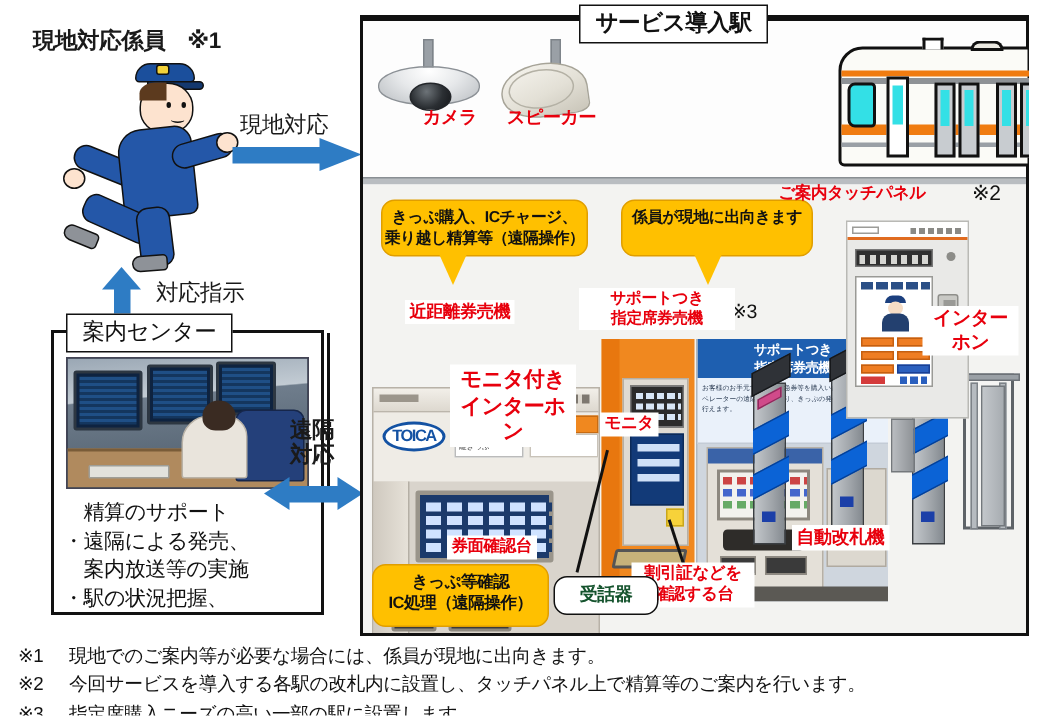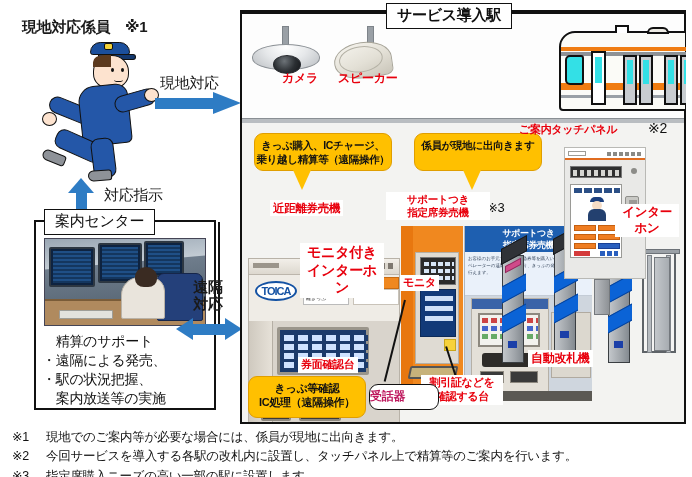--- a/index.html
+++ b/index.html
@@ -533,21 +533,21 @@
   .label-red-box {
     position:absolute; background:#fff; color:#e8000d; font-weight:bold;
     text-align:center; line-height:1.25; z-index:22; padding:1px 3px;
   }
   .label-red-plain {
     position:absolute; color:#e8000d; font-weight:bold; text-align:center;
     line-height:1.25; z-index:22; white-space:nowrap;
   }
   .callout-white {
     position:absolute; background:#fff; border:1.6px solid #111; border-radius:9px;
-    color:#be185d; font-weight:bold; line-height:1.25; z-index:22;
+    color:#14532d; font-weight:bold; text-align:center; line-height:1.25; z-index:22;
   }
 
   #co-left {
     left:254px; top:133px; width:138px; height:38px; font-size:10.5px; padding-top:5px;
   }
   #co-left .tail { left:38px; top:36px; }
   #lab-kinkyori { left:270px; top:200px; font-size:11.5px; }
 
   #co-right {
     left:414px; top:133px; width:128px; height:38px; font-size:10.5px; padding-top:5px;
@@ -638,22 +638,22 @@
     <div class="desk"></div>
     <div class="chair"></div>
     <div class="operator"></div>
     <div class="op-head"></div>
     <div class="kbd"></div>
   </div>
 
   <div class="abs cjk" id="center-bullets">
     <div>　精算のサポート</div>
     <div>・遠隔による発売、</div>
+    <div>　案内放送等の実施</div>
     <div>・駅の状況把握、</div>
-    <div>　案内放送等の実施</div>
   </div>
 
   <div class="abs" id="conn-v"></div>
   <div class="abs cjk bold" id="arrow-remote-label">
     <div>遠隔</div>
     <div>対応</div>
   </div>
   <div class="abs" id="arrow-remote">
     <div class="hl"></div>
       <div class="shaft"></div>

